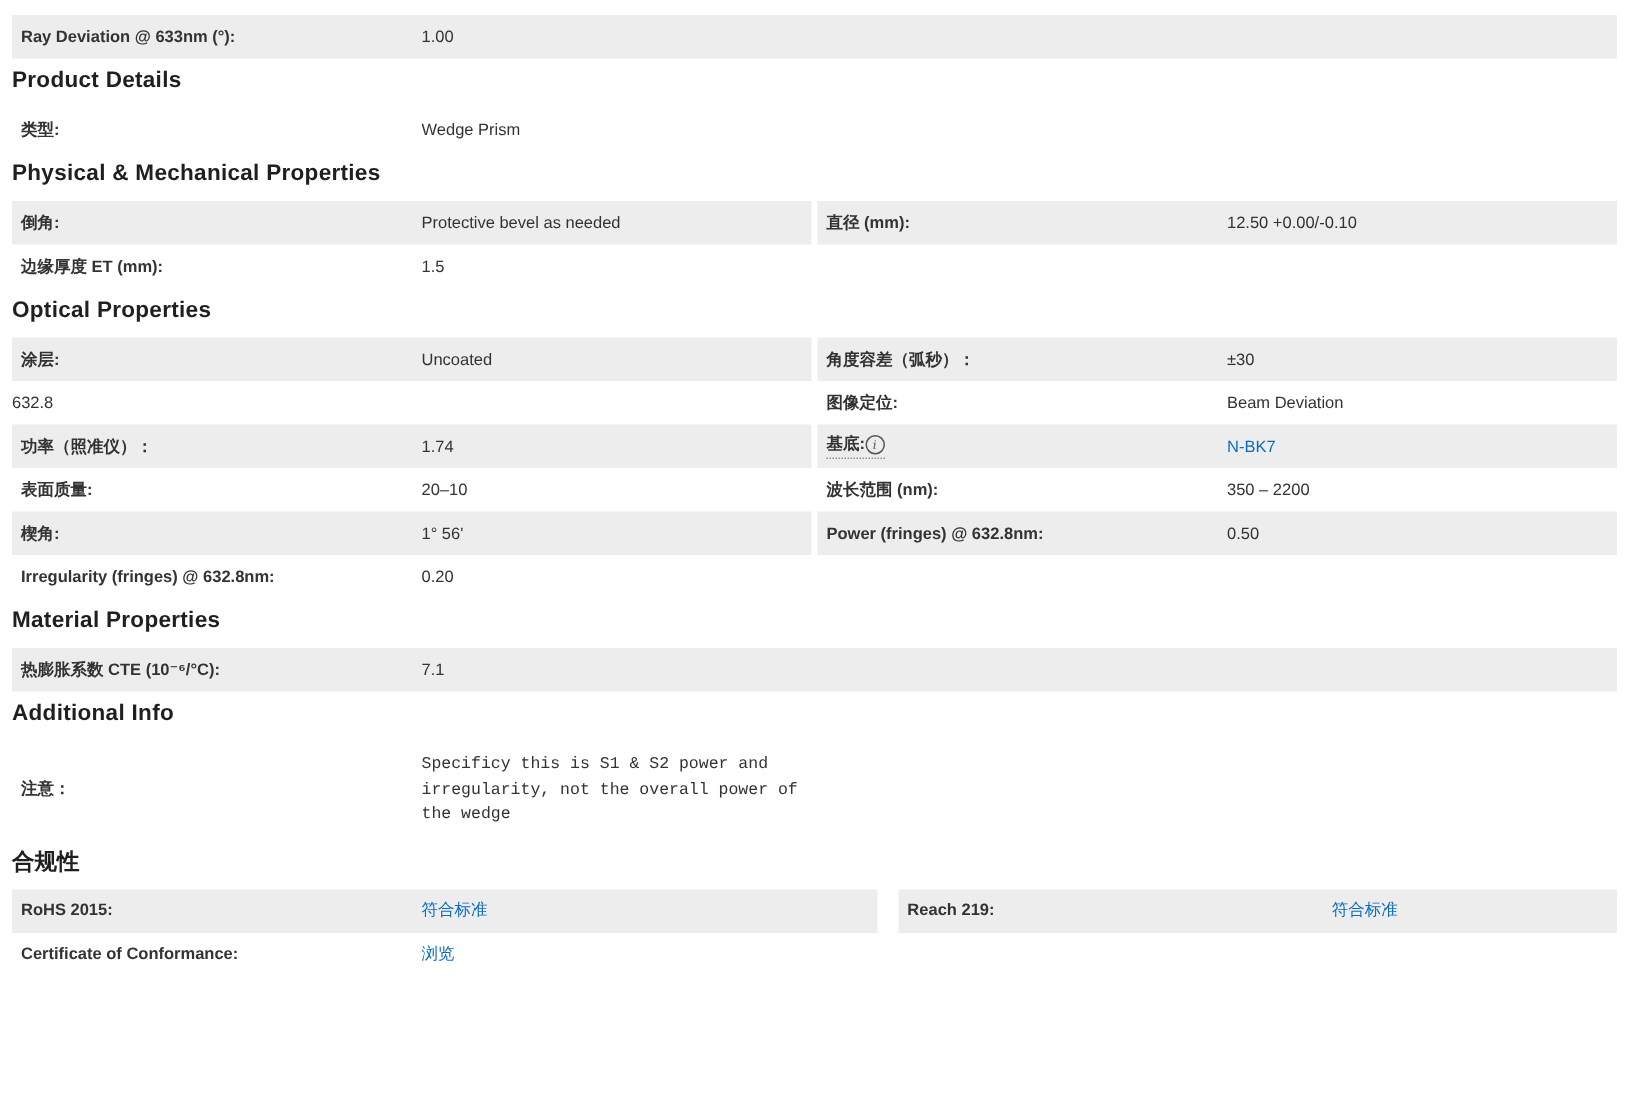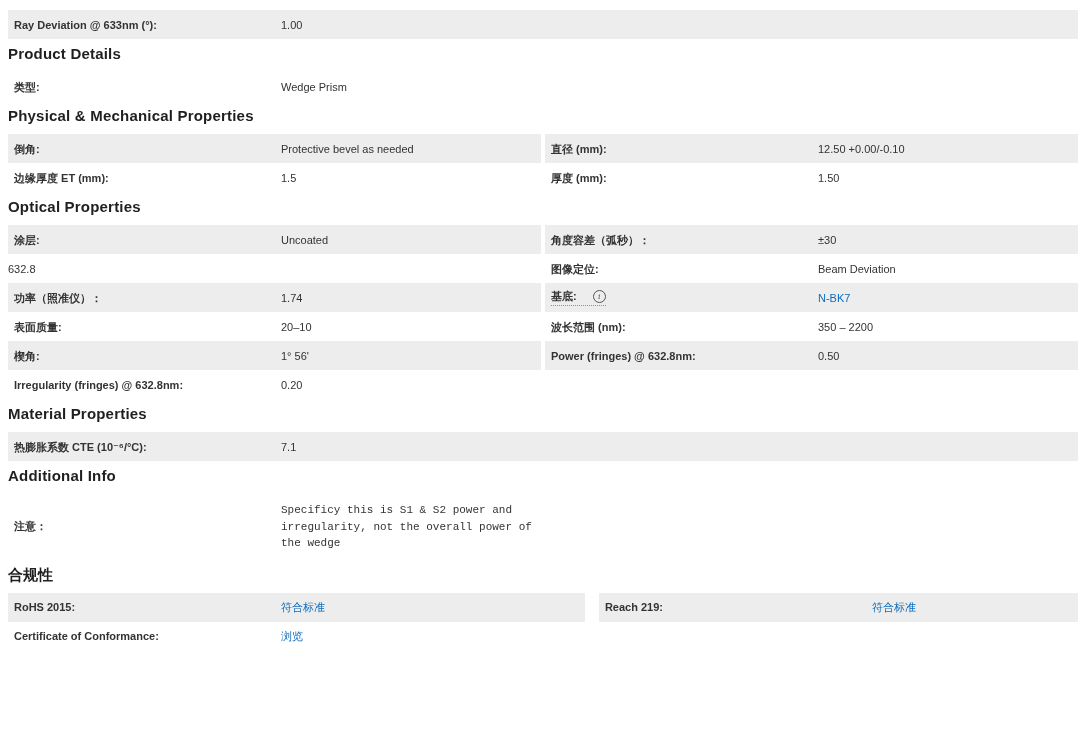--- a/index.html
+++ b/index.html
@@ -21,31 +21,31 @@
   
   .srow{display:flex;font-size:11px;line-height:14px;}
   .half{width:533px;display:flex;align-items:center;min-height:29px;box-sizing:border-box;}
   .full{width:1070px;display:flex;align-items:center;min-height:29px;box-sizing:border-box;}
   .gray .half,.gray .full{background:var(--row-gray,#ededed);}
   .gap{width:4px;flex:0 0 4px;}
   .gap-wide{width:14px;flex:0 0 14px;}
   .lbl{flex:0 0 273px;padding-left:6px;box-sizing:border-box;font-weight:bold;color:#333;}
   .val{color:#333;}
   .half.compliance{width:637px;}
-  .half.compliance-r{width:529px;}
+  .half.compliance-r{width:529px;gap:16px;}
 
   a.link{color:var(--link,#0d6cbd);text-decoration:none;font-weight:normal;cursor:pointer;}
 
   
   .srow.note .half{align-items:center;font-family:Liberation Mono, monospace;}
   .srow.note .lbl,.srow.note .val{padding-top:8px;padding-bottom:8px;}
   .srow.note .val{max-width:290px;line-height:1.5;}
 
   
-  .dotted{border-bottom:1px dotted #8f8f8f;padding-bottom:2px;display:inline-flex;align-items:center;gap:16px;font-weight:bold;}
+  .dotted{border-bottom:1px dotted #8f8f8f;padding-bottom:2px;display:inline-flex;align-items:center;gap:0;font-weight:bold;}
   .info-icon{
     display:inline-block;width:11px;height:11px;border:1px solid #555;border-radius:50%;
     font-size:8px;line-height:11px;text-align:center;font-weight:normal;color:#555;
     font-family:"DejaVu Serif",serif;font-style:italic;
   }
 </style>
 </head>
 <body>
 
 <div class="wrap">
@@ -77,24 +77,20 @@
         <span class="lbl">直径 (mm):</span>
         <span class="val">12.50 +0.00/-0.10</span>
       </div>
     </div>
     <div class="srow">
       <div class="half">
         <span class="lbl">边缘厚度 ET (mm):</span>
         <span class="val">1.5</span>
       </div>
       <div class="gap"></div>
-      <div class="half">
-        <span class="lbl">厚度 (mm):</span>
-        <span class="val">1.50</span>
-      </div>
     </div>
   </div>
 
   <div class="sec-title">Optical Properties</div>
   <div>
     <div class="srow gray">
       <div class="half">
         <span class="lbl">涂层:</span>
         <span class="val">Uncoated</span>
       </div>

